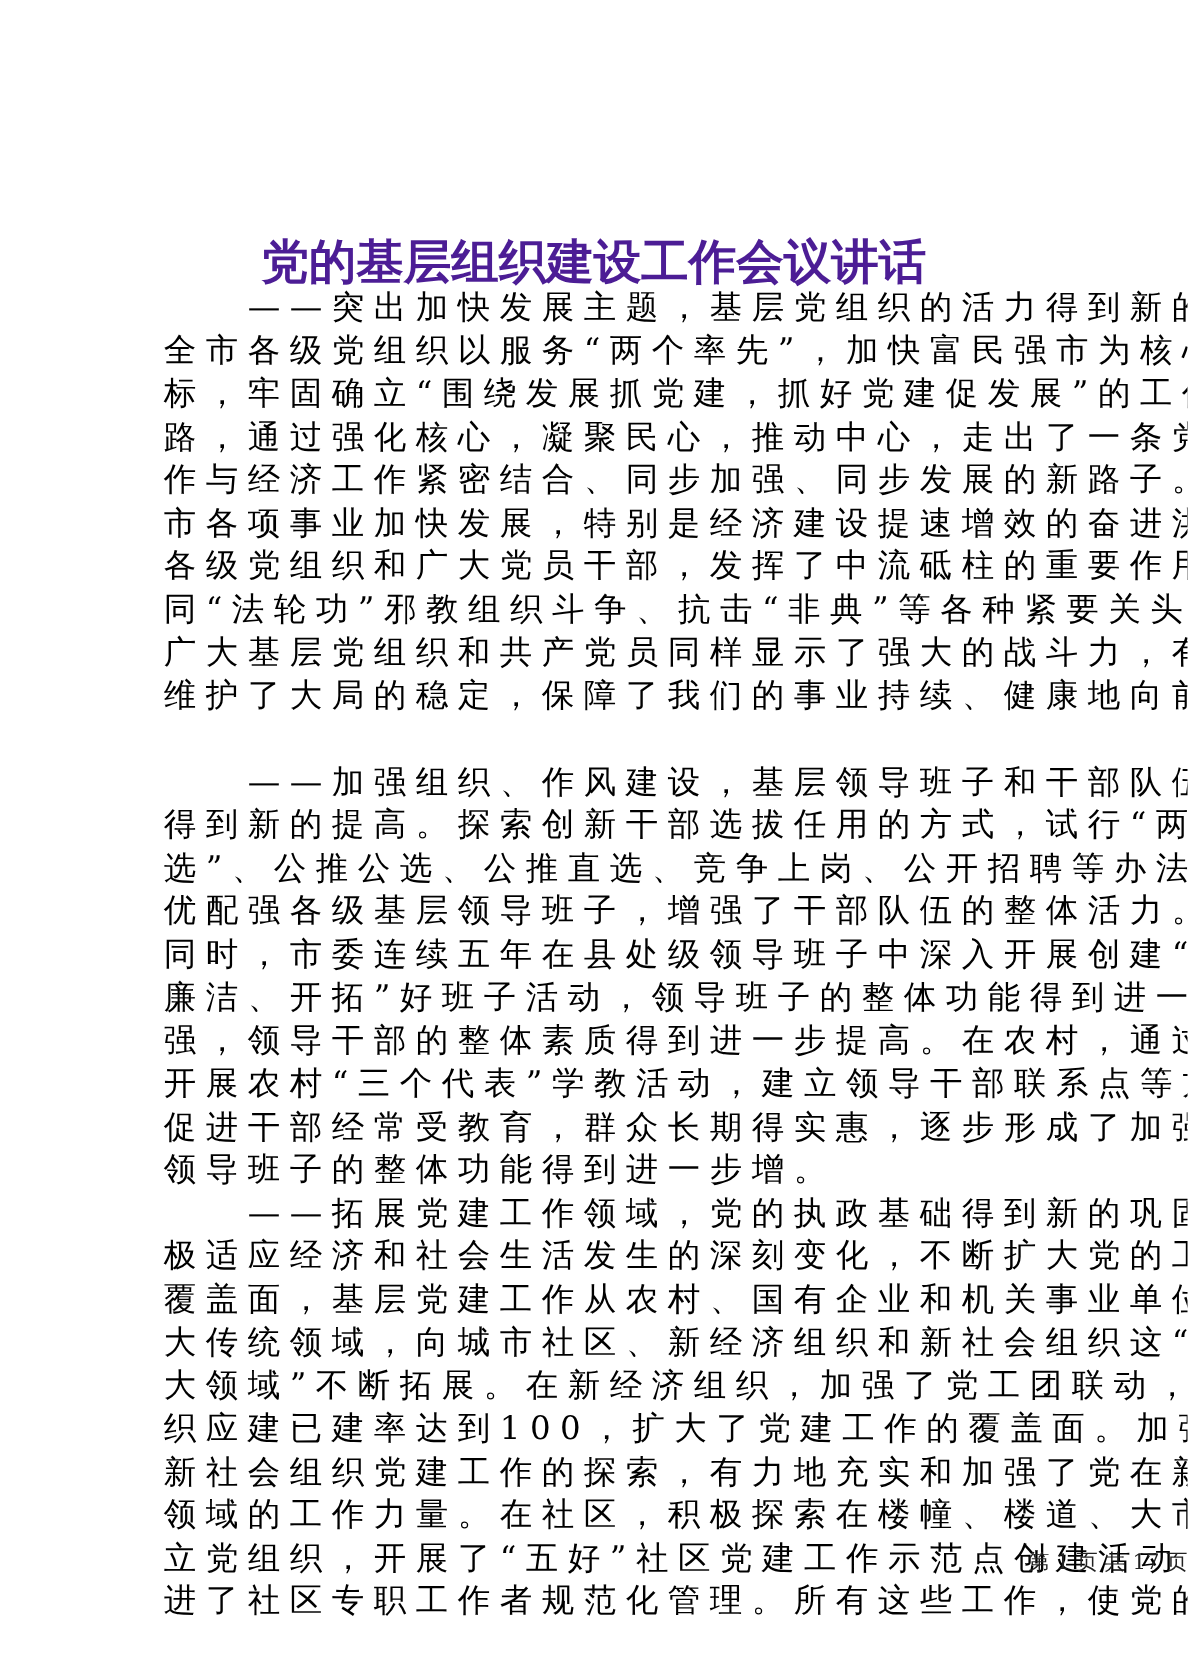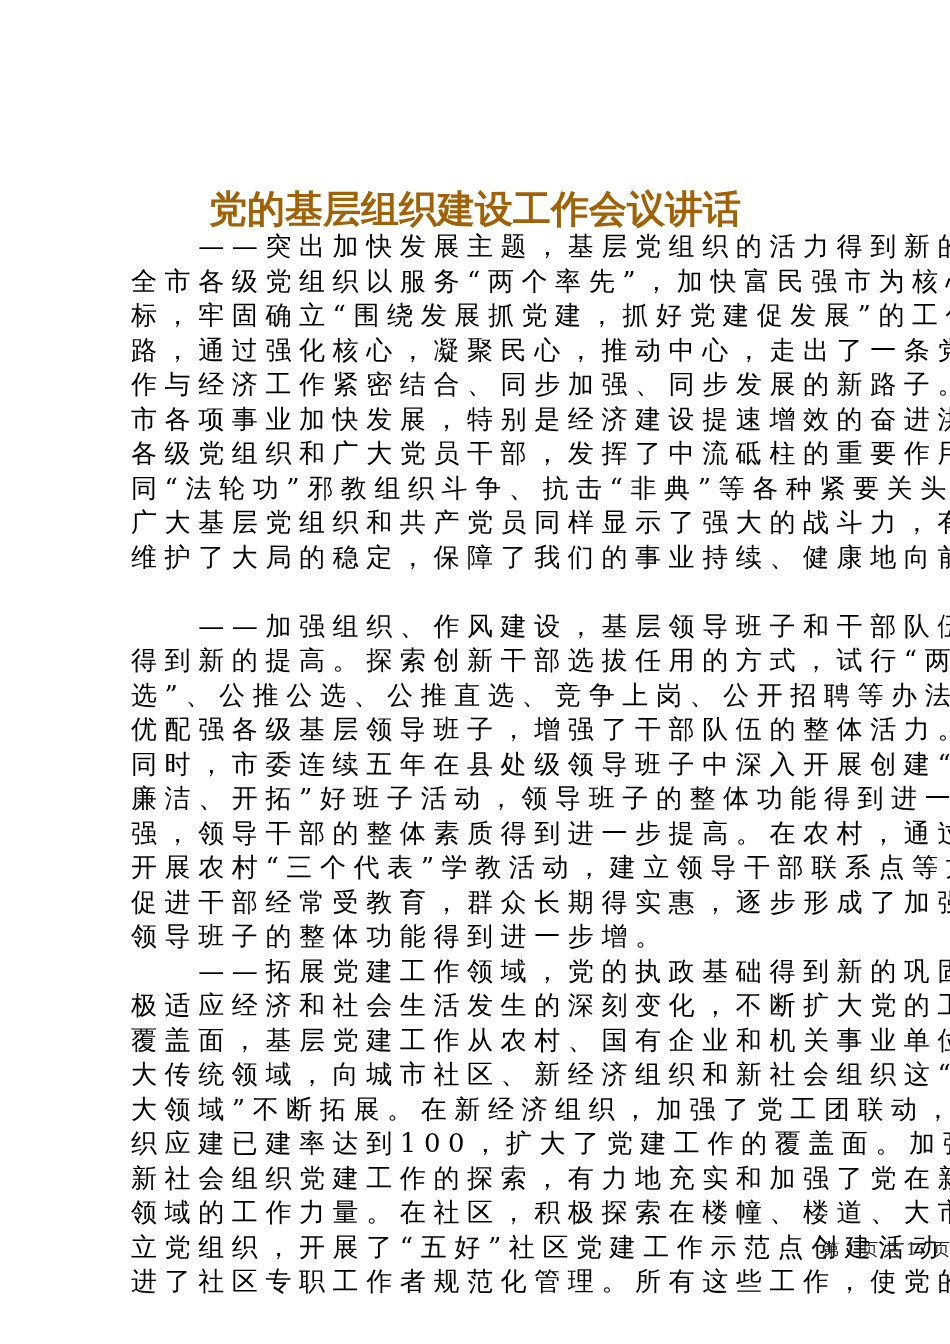--- a/index.html
+++ b/index.html
@@ -1,21 +1,21 @@
 <!DOCTYPE html>
 <html><head>
 <meta charset="utf-8">
 <style>
   html, body { margin: 0; padding: 0; background: #ffffff; }
   body { width: 950px; height: 1344px; position: relative; overflow: hidden; }
   .page { position: absolute; left: 0; top: 0; width: 950px; height: 1344px; background: #fff; }
   .title {
     position: absolute; left: 0; top: 186px; width: 950px; text-align: center;
     font-family: "DejaVu Sans", sans-serif; font-weight: bold;
-    font-size: 38px; line-height: 46px; color: #a16207; letter-spacing: 0px;
+    font-size: 38px; line-height: 46px; color: #4c1d95; letter-spacing: 0px;
   }
   .body {
     position: absolute; left: 131px; top: 229px; width: 720px;
     font-family: "DejaVu Serif", serif; font-size: 26px; color: #000;
   }
   .line {
     height: 34.5px; line-height: 34.5px; white-space: nowrap;
     letter-spacing: 7.6px; overflow: visible;
   }
   .blank { height: 34.5px; }

